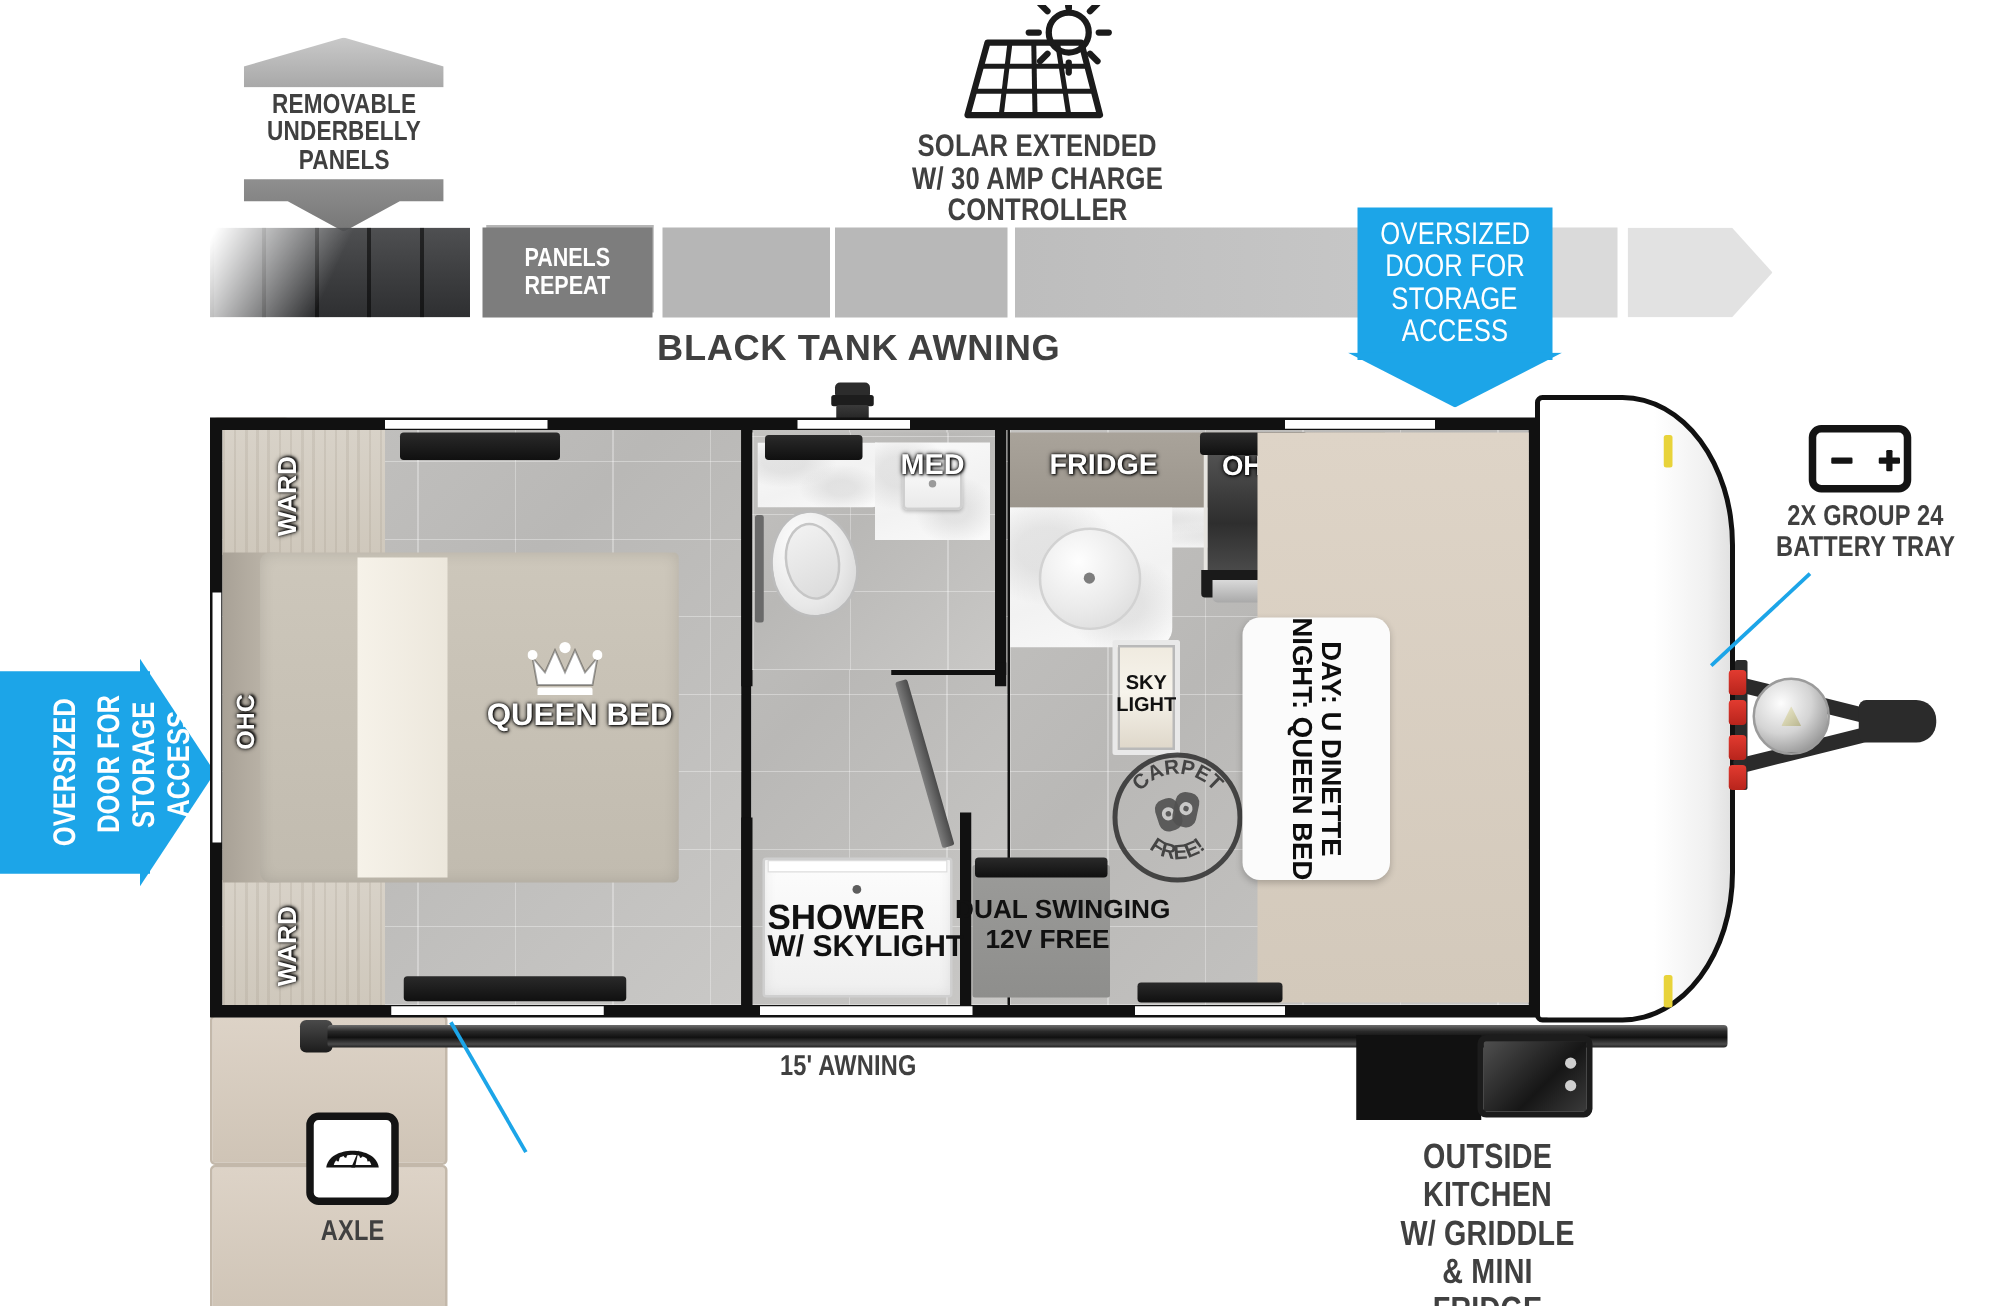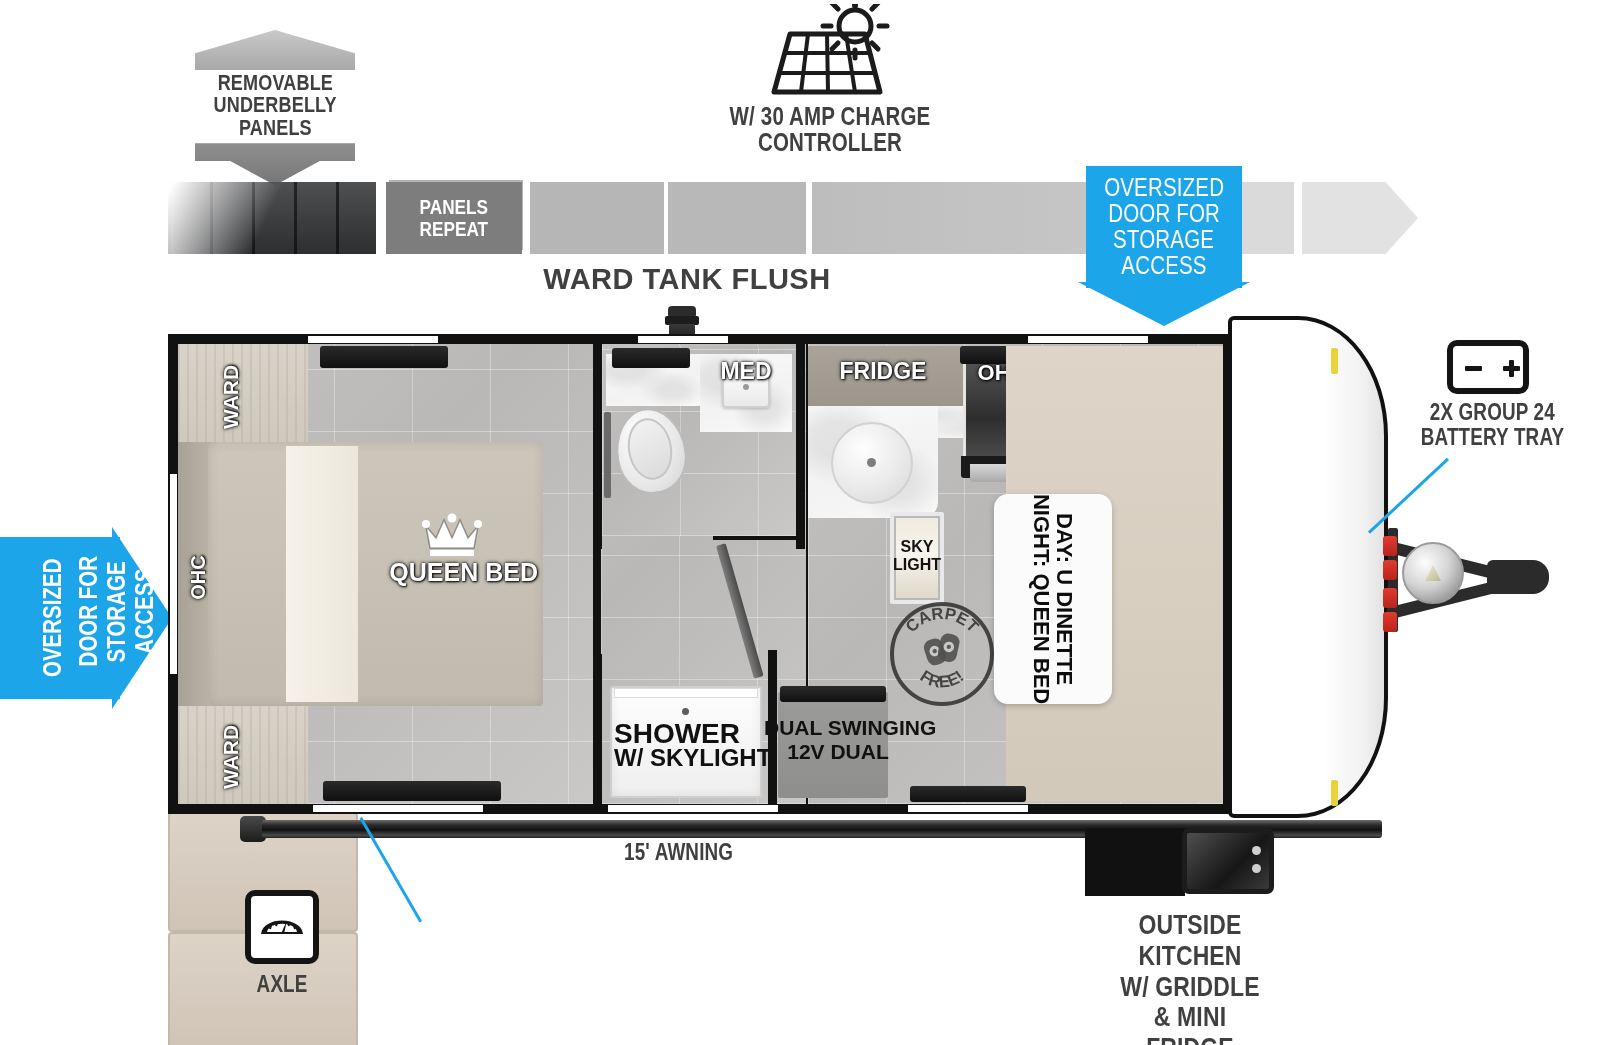--- a/index.html
+++ b/index.html
@@ -192,41 +192,42 @@
       <g fill="none" stroke="#1b1b1b" stroke-width="4">
         <line x1="48" y1="30" x2="41" y2="88"></line>
         <line x1="67" y1="30" x2="68" y2="88"></line>
         <line x1="86" y1="30" x2="95" y2="88"></line>
         <line x1="25" y1="49" x2="109" y2="49"></line>
         <line x1="20" y1="69" x2="114" y2="69"></line>
       </g>
     </svg>
   </div>
   <div class="calloutText ctr" style="font-size:25px;">
+    <div><span class="cond">SOLAR EXTENDED</span></div>
     <div><span class="cond">W/ 30 AMP CHARGE CONTROLLER</span></div>
   </div>
 </div>
 
 <div class="abs" style="left:168px;top:182px;width:1250px;height:72px;">
   <div class="roofSeg corr" style="left:0;width:208px;"></div>
   <div class="roofSeg panelsRepeat" style="left:218px;width:136px;">
     <div>
       <div><span class="cond">PANELS</span></div>
       <div><span class="cond">REPEAT</span></div>
     </div>
   </div>
   <div class="roofSeg" style="left:362px;width:134px;background:#b6b6b6;"></div>
   <div class="roofSeg" style="left:500px;width:138px;background:#b8b8b8;"></div>
   <div class="roofSeg" style="left:644px;width:280px;background:linear-gradient(90deg,#bdbdbd,#c6c6c6);"></div>
   <div class="roofSeg" style="left:930px;width:196px;background:#dadada;"></div>
   <div class="roofSeg segArrow" style="left:1134px;width:116px;"></div>
 </div>
 
 <div class="abs ctr" style="left:497px;top:265px;width:380px;">
-  <div class="calloutText" style="font-size:29px;letter-spacing:.5px;">WARD TANK FLUSH</div>
+  <div class="calloutText" style="font-size:29px;letter-spacing:.5px;">BLACK TANK AWNING</div>
 </div>
 <div class="abs" style="left:665px;top:306px;width:34px;height:38px;">
   <div style="position:absolute;left:3px;top:0;width:28px;height:11px;background:#2c2c2c;border-radius:4px 4px 2px 2px;"></div>
   <div style="position:absolute;left:0;top:10px;width:34px;height:9px;background:#1d1d1d;border-radius:2px;"></div>
   <div style="position:absolute;left:4px;top:18px;width:26px;height:20px;background:linear-gradient(180deg,#3a3a3a,#151515);border-radius:2px;"></div>
 </div>
 
 <div class="abs" style="left:1078px;top:166px;width:172px;height:160px;">
   <div class="blueDown" style="position:absolute;left:8px;top:0;width:156px;height:122px;"></div>
   <div style="position:absolute;left:0;top:116px;width:172px;height:44px;background:#1CA5E8;clip-path:polygon(0 0,100% 0,50% 100%);"></div>
@@ -348,21 +349,21 @@
 
   <div style="position:absolute;left:722px;top:178px;width:54px;height:92px;
               background:linear-gradient(180deg,#efeadf,#f7f4ec 45%,#ded7c9);border:4px solid #e9e9e9;
               box-shadow:0 0 0 2px #b9b9b9 inset;border-radius:2px;"></div>
   <div class="labelDark" style="left:722px;top:204px;width:54px;font-size:16px;text-align:center;">SKY</div>
   <div class="labelDark" style="left:720px;top:222px;width:58px;font-size:16px;text-align:center;">LIGHT</div>
 
   <div style="position:absolute;left:610px;top:358px;width:110px;height:106px;background:linear-gradient(180deg,#9b9b99,#8e8e8c);border-radius:2px;"></div>
   <div class="vent" style="position:absolute;left:612px;top:352px;width:106px;height:16px;"></div>
   <div class="labelDark" style="left:596px;top:382px;width:148px;font-size:21px;text-align:right;">DUAL SWINGING</div>
-  <div class="labelDark" style="left:596px;top:406px;width:148px;font-size:21px;text-align:center;">12V DUAL</div>
+  <div class="labelDark" style="left:596px;top:406px;width:148px;font-size:21px;text-align:center;">12V FREE</div>
 
   <div class="stamp" style="left:722px;top:268px;width:104px;height:104px;">
     <svg viewBox="0 0 110 110" width="104" height="104">
       <defs>
         <path id="arcTop" d="M12,58 A43,43 0 0 1 98,58"></path>
         <path id="arcBot" d="M16,62 A40,40 0 0 0 94,62"></path>
       </defs>
       <text font-family="Liberation Sans, sans-serif" font-size="19" font-weight="bold" fill="#2a2a2a">
         <textPath href="#arcTop" startOffset="50%" text-anchor="middle">CARPET</textPath>
       </text>

